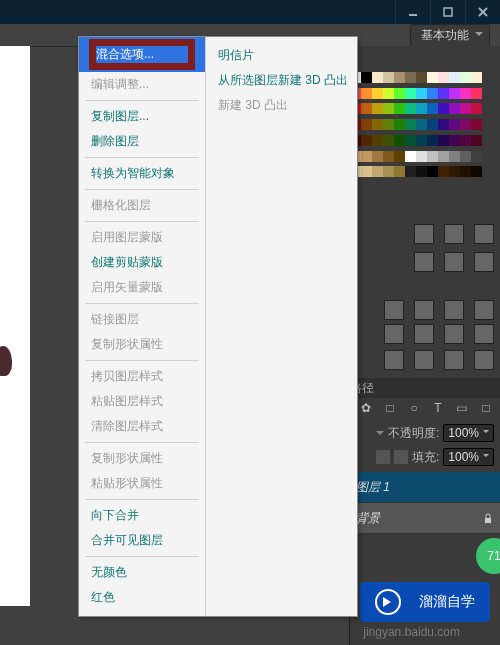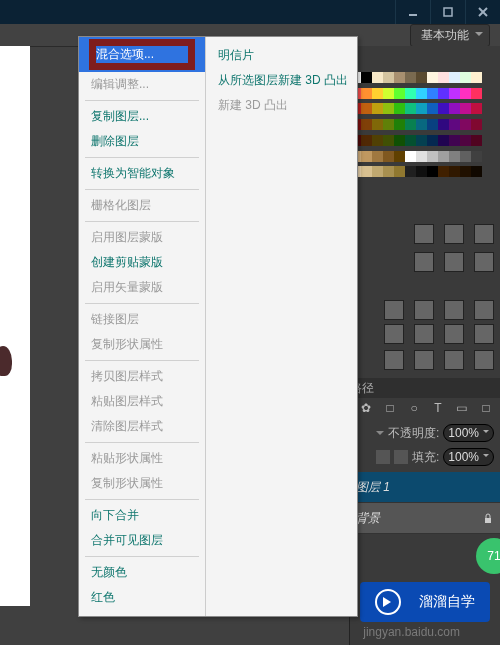--- a/index.html
+++ b/index.html
@@ -27,21 +27,21 @@
 
 .tabstrip{position:absolute;right:0;top:378px;width:150px;height:20px;background:#2f2f2f;display:flex;align-items:center;padding-left:6px;gap:10px}
 .tabstrip .tab{color:#aaa}
 
 .typerow{position:absolute;right:6px;top:400px;display:flex;gap:8px}
 .typerow span{width:16px;height:16px;display:inline-block;color:#bbb;font-size:12px;text-align:center;line-height:16px}
 
 .optrow{position:absolute;right:6px;width:150px;display:flex;justify-content:flex-end;align-items:center;gap:4px}
 .optrow.r1{top:424px} .optrow.r2{top:448px}
 .optrow label{color:#bbb}
-.pct{background:#2b2b2b;border:1px solid #000;padding:1px 4px;border-radius:9px;color:#ddd;display:inline-flex;align-items:center}
+.pct{background:#2b2b2b;border:1px solid #000;padding:1px 4px;border-radius:2px;color:#ddd;display:inline-flex;align-items:center}
 .pct:after{content:"";display:inline-block;margin-left:4px;border:3px solid transparent;border-top-color:#aaa}
 .tri{width:0;height:0;border:4px solid transparent;border-top-color:#888;margin-top:3px}
 .lockicons{display:flex;gap:4px}
 .lockicons span{width:14px;height:14px;background:#555;display:inline-block}
 
 .layerlist{position:absolute;right:0;top:472px;width:150px}
 .layer{height:30px;background:#555;border-bottom:1px solid #333;display:flex;align-items:center;padding:0 6px;gap:6px;color:#ddd;font-style:italic}
 .layer.sel{background:#0c4a6e}
 .layer .lock{margin-left:auto;width:12px;height:12px}
 
@@ -274,22 +274,22 @@
       <div class="mi">创建剪贴蒙版</div>
       <div class="mi dis">启用矢量蒙版</div>
       <div class="sep"></div>
       <div class="mi dis">链接图层</div>
       <div class="mi dis">复制形状属性</div>
       <div class="sep"></div>
       <div class="mi dis">拷贝图层样式</div>
       <div class="mi dis">粘贴图层样式</div>
       <div class="mi dis">清除图层样式</div>
       <div class="sep"></div>
+      <div class="mi dis">复制形状属性</div>
       <div class="mi dis">粘贴形状属性</div>
-      <div class="mi dis">复制形状属性</div>
       <div class="sep"></div>
       <div class="mi">向下合并</div>
       <div class="mi">合并可见图层</div>
       <div class="sep"></div>
       <div class="mi">无颜色</div>
       <div class="mi">红色</div>
     </div>
   <div class="col right" id="menu-right">
       <div class="mi">明信片</div>
       <div class="mi">从所选图层新建 3D 凸出</div>

